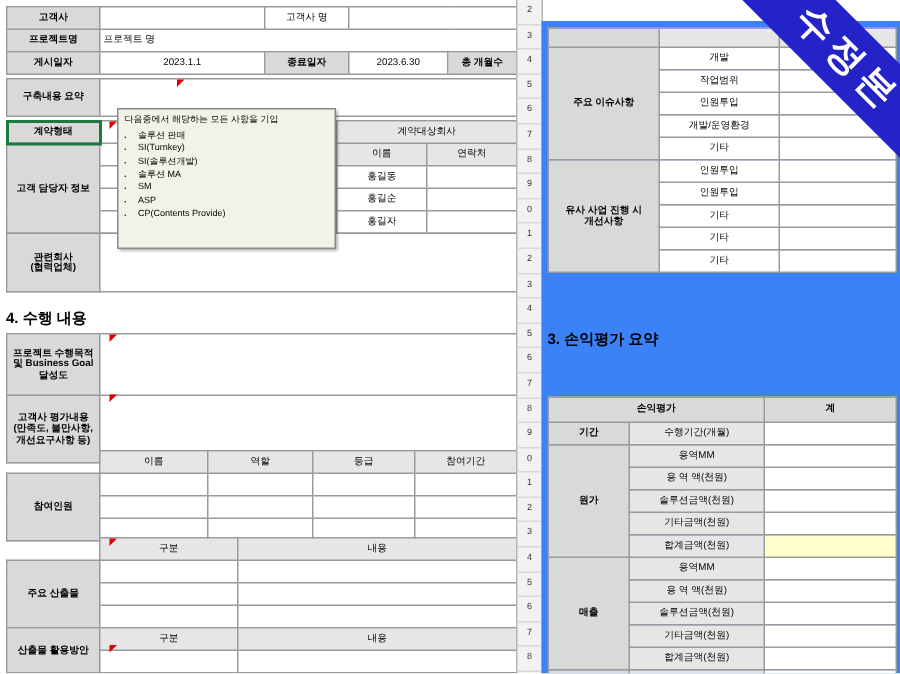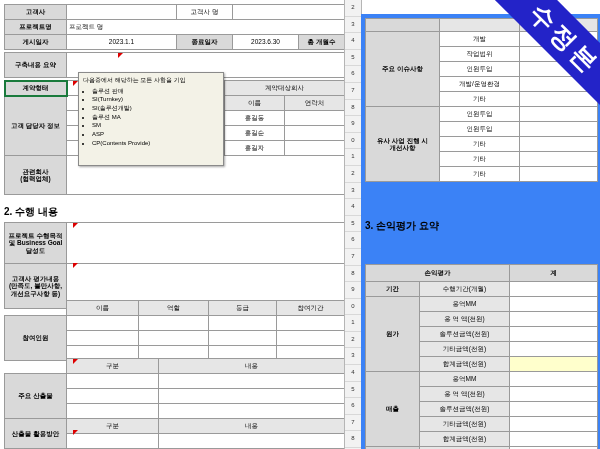--- a/index.html
+++ b/index.html
@@ -161,21 +161,21 @@
         <tbody>
             <tr>
           <td class="hdr" style="height:38px;white-space:pre-line;">관련회사
 (협력업체)</td>
           <td class="wht" style="height:38px"></td>
         </tr>
       </tbody>
         </table>
     </div>
 
-    <div class="sect" style="position:absolute;left:4px;top:205px;">2. 수행 내용</div>
+    <div class="sect" style="position:absolute;left:4px;top:205px;">4. 수행 내용</div>
 
     <div style="position:absolute;left:4px;top:222px;width:340px;">
       <table class="t1">
         <colgroup>
             <col style="width:62px">
             <col style="width:278px">
           </colgroup>
         <tbody>
             <tr>
           <td class="hdr" style="height:40px;white-space:pre-line;">프로젝트 수행목적 및 Business Goal 달성도</td>

